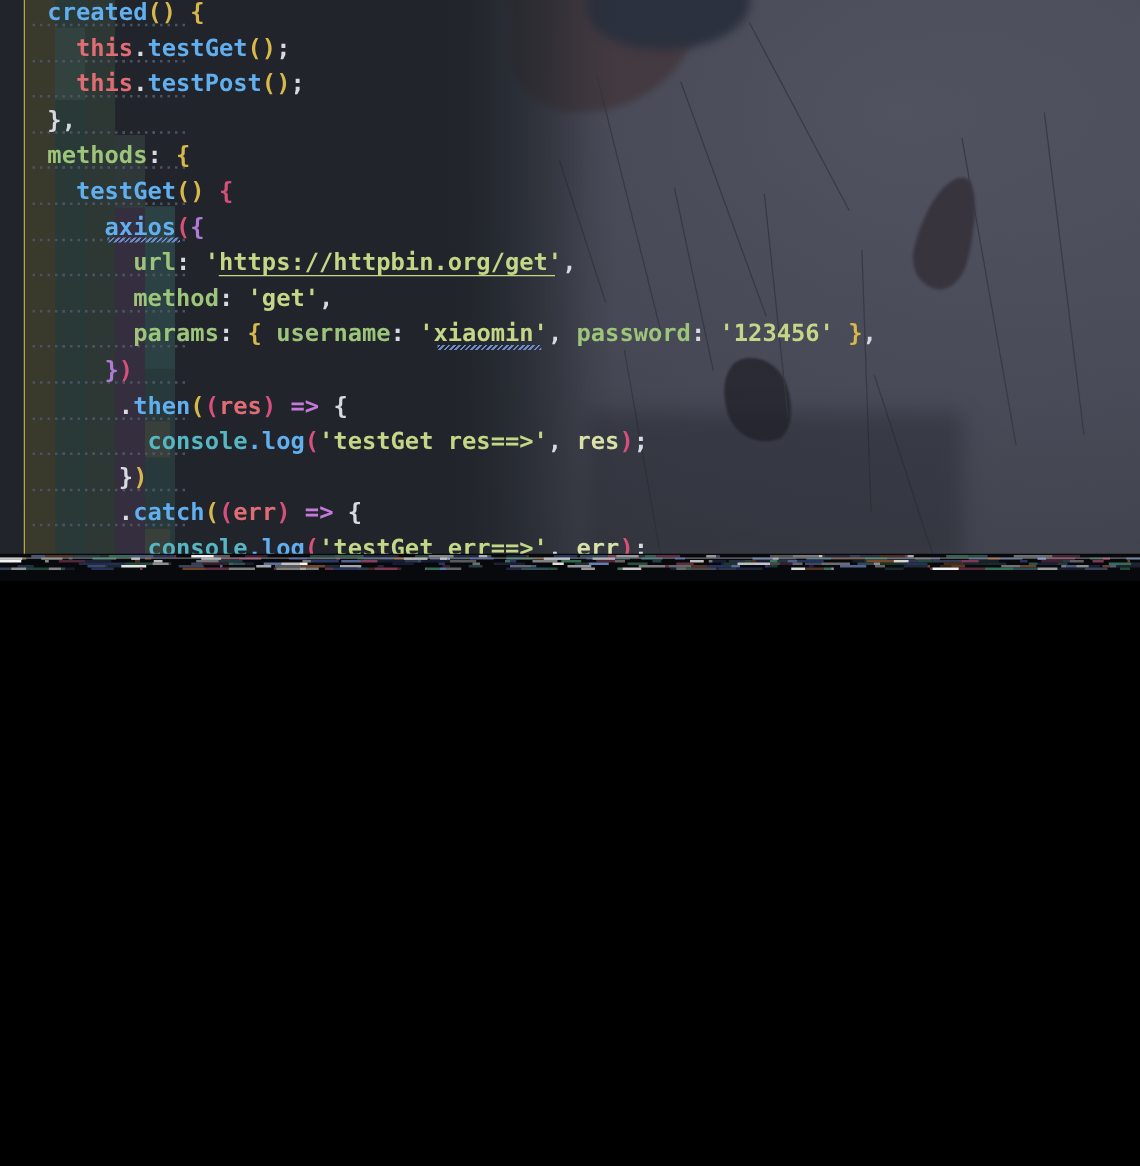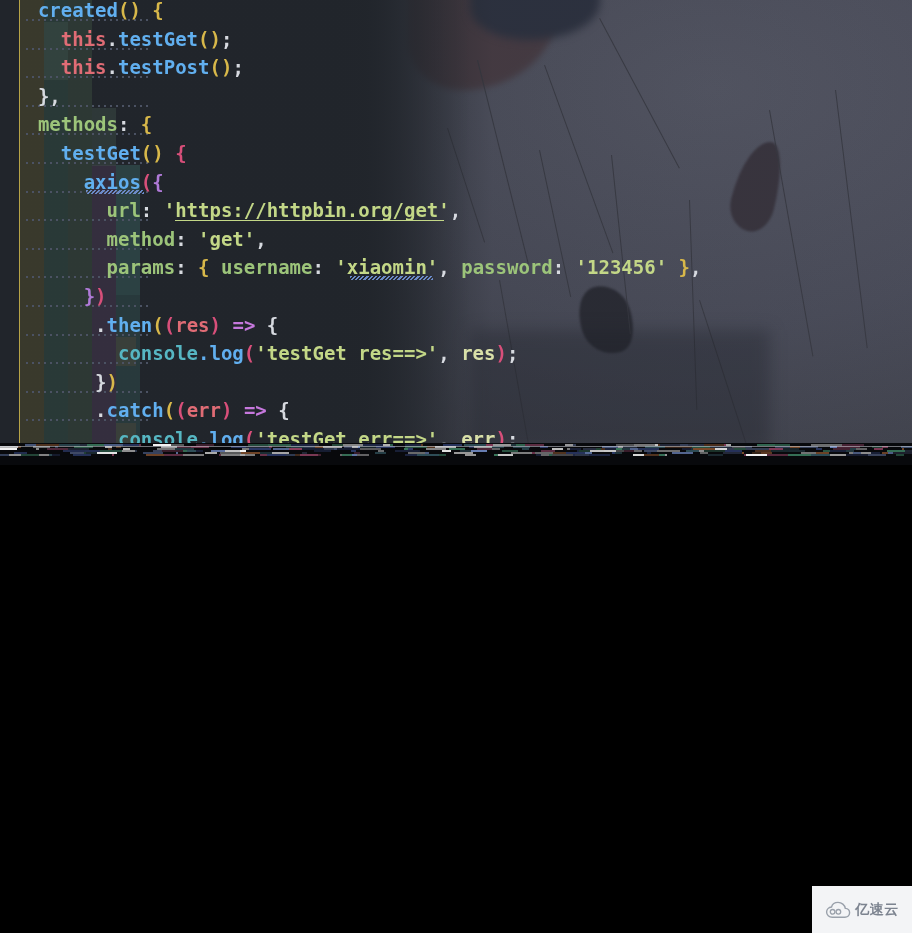--- a/index.html
+++ b/index.html
@@ -944,22 +944,14 @@
       <div class="g" style="left: 811px; top: 11px; width: 19px; background: rgb(48, 80, 90); opacity: 0.94;"></div>
       <div class="g" style="left: 830px; top: 11px; width: 16px; background: rgb(176, 176, 176); opacity: 0.86;"></div>
       <div class="g" style="left: 846px; top: 11px; width: 22px; background: rgb(45, 59, 107); opacity: 0.35;"></div>
       <div class="g" style="left: 868px; top: 11px; width: 18px; background: rgb(64, 74, 102); opacity: 0.88;"></div>
       <div class="g" style="left: 896px; top: 11px; width: 8px; background: rgb(59, 122, 94); opacity: 0.54;"></div>
       <div class="g" style="left: 0px; top: 3px; width: 912px; height: 1px; background: rgb(217, 221, 230); opacity: 0.5;"></div>
     </div>
 
   <div id="blackfill"></div>
 
-  <div id="watermark">
-    <svg class="wm-icon" width="26" height="18" viewBox="0 0 26 18">
-      <path d="M7.2 16.2c-3.1 0-5.6-2.3-5.6-5.1 0-2.6 2.1-4.8 4.9-5.1C7.3 3.2 9.9 1.4 13 1.4c3.7 0 6.8 2.6 7.3 6 2.5.2 4.3 2.1 4.3 4.4 0 2.4-2.1 4.4-4.7 4.4H7.2z" fill="none" stroke="#9aa1ab" stroke-width="1.4"></path>
-      <circle cx="7.6" cy="10.8" r="2.3" fill="none" stroke="#9aa1ab" stroke-width="1.3"></circle>
-      <circle cx="13.4" cy="10.8" r="2.3" fill="none" stroke="#9aa1ab" stroke-width="1.3"></circle>
-    </svg>
-    <span class="wm-text">亿速云</span>
-  </div>
 
 </div>
 
 </body></html>

